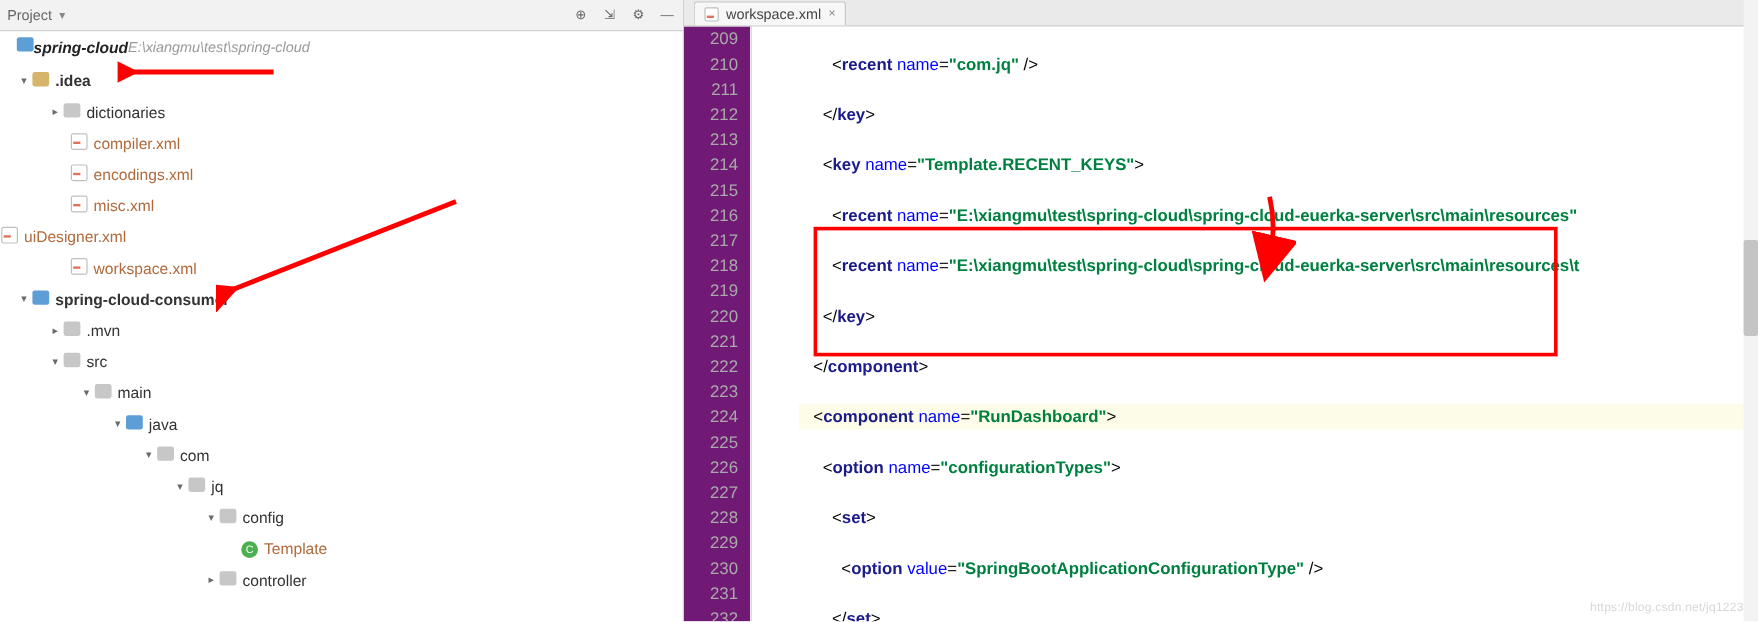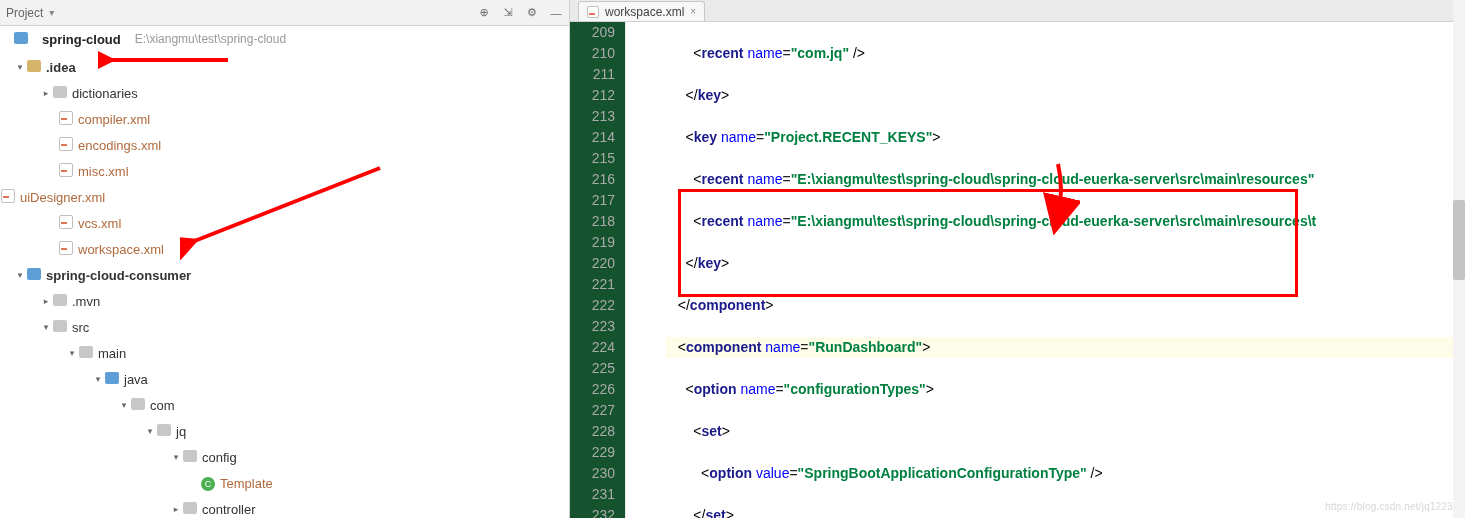--- a/index.html
+++ b/index.html
@@ -5,21 +5,21 @@
 * { margin:0; padding:0; box-sizing:border-box; font-family:"Segoe UI",Arial,sans-serif; }
 html,body { width:1465px; height:518px; overflow:hidden; background:#fff; }
 .root { display:flex; width:100%; height:100%; position:relative; }
 
 
 .sidebar { width:570px; height:100%; background:#fff; border-right:1px solid #d1d1d1; display:flex; flex-direction:column; position:relative; }
 .sb-header { height:26px; background:#f2f2f2; border-bottom:1px solid #d1d1d1; display:flex; align-items:center; padding:0 6px; gap:6px; }
 .sb-header .label { font-size:12px; color:#666; }
 .sb-header .icons-right { margin-left:auto; display:flex; gap:10px; }
 .sb-header .icon { width:14px; height:14px; display:inline-flex; align-items:center; justify-content:center; color:#6a6a6a; font-size:11px; }
-.breadcrumb { height:26px; display:flex; align-items:center; padding:0 14px; gap:14px; }
+.breadcrumb { height:26px; display:flex; align-items:center; padding:0 14px; gap:0;font-style:italic; }
 .breadcrumb .proj-name { font-weight:bold; font-size:13px; color:#222; }
 .breadcrumb .proj-path { font-size:12px; color:#999; }
 .tree { flex:1; overflow:auto; font-size:13px; color:#333; padding-top:2px; }
 .node { display:flex; align-items:center; height:26px; white-space:nowrap; cursor:default; }
 .node .arrow { width:12px; display:inline-flex; justify-content:center; color:#6a6a6a; font-size:9px; }
 .node .icon { width:16px; text-align:center; margin-right:4px; }
 .node .label { }
 .bold { font-weight:bold; }
 .folder-ico,.pkg-ico,.mod-ico,.file-ico,.proj-ico,.class-ico { display:inline-block; width:14px; height:12px; border-radius:2px; position:relative; }
 .folder-ico { background:#d6b56b; }
@@ -30,21 +30,21 @@
 .file-ico::after { content:""; position:absolute; left:1px; top:6px; width:6px; height:2px; background:#e2725b; }
 .class-ico { background:#4caf50; border-radius:50%; width:14px; height:14px; color:#fff; font-size:9px; line-height:14px; text-align:center; }
 .class-ico::after{content:"C"; display:block; text-align:center;}
 
 
 .editor { flex:1; height:100%; display:flex; flex-direction:column; background:#fff; position:relative; }
 .tabs { height:22px; background:#eaeaea; border-bottom:1px solid #d1d1d1; display:flex; align-items:flex-end; padding-left:8px; }
 .tab { background:#f7f7f7; border:1px solid #c8c8c8; border-bottom:none; border-radius:3px 3px 0 0; padding:2px 8px; display:flex; align-items:center; gap:6px; font-size:12px; color:#444; height:20px; }
 .tab .x { color:#888; font-size:10px; cursor:pointer; }
 .code-area { flex:1; display:flex; overflow:hidden; font-family:Consolas,Menlo,monospace; font-size:14px; line-height:21px; }
-.gutter { width:56px; background:#14532d; border-right:1px solid #e8e8e8; text-align:right; padding-right:10px; color:#aaa; }
+.gutter { width:56px; background:#701a75; border-right:1px solid #e8e8e8; text-align:right; padding-right:10px; color:#aaa; }
 .gutter .gl { height:21px; }
 .fold-col { width:40px; }
 .code { flex:1; white-space:pre; position:relative; }
 .code .cl { height:21px; padding-left:4px; }
 .t  { color:#1a1a8a; font-weight:bold; }   
 .an { color:#0000ff; }                     
 .av { color:#008040; font-weight:bold; }   
 .pn { color:#222; }                        
 .hl-line { background:#fcfce8; }           
 .redbox { position:absolute; border:3px solid #ff0000; pointer-events:none; }
@@ -97,24 +97,20 @@
           <span class="icon"><span class="file-ico"></span></span>
           <span class="label" style="color:#b06a3b;">encodings.xml</span>
         </div>
       <div class="node" style="padding-left:58px;text-align:center;">
           <span class="icon"><span class="file-ico"></span></span>
           <span class="label" style="color:#b06a3b;">misc.xml</span>
         </div>
       <div class="node" style="">
           <span class="icon"><span class="file-ico"></span></span>
           <span class="label" style="color:#b06a3b;">uiDesigner.xml</span>
-        </div>
-      <div class="node" style="padding-left:58px;">
-          <span class="icon"><span class="file-ico"></span></span>
-          <span class="label" style="color:#b06a3b;">vcs.xml</span>
         </div>
       <div class="node" style="padding-left:58px;">
           <span class="icon"><span class="file-ico"></span></span>
           <span class="label" style="color:#b06a3b;">workspace.xml</span>
         </div>
 
       <div class="node" style="padding-left:14px;">
           <span class="arrow">▾</span>
           <span class="icon"><span class="mod-ico"></span></span>
           <span class="label bold">spring-cloud-consumer</span>
@@ -199,21 +195,21 @@
           <div class="gl">228</div>
           <div class="gl">229</div>
           <div class="gl">230</div>
           <div class="gl">231</div>
           <div class="gl">232</div>
         </div>
       <div class="fold-col"></div>
       <div class="code" id="code">
 <div class="cl">      &lt;<span class="t">recent</span> <span class="an">name</span><span class="pn">=</span><span class="av">"<span>com.jq</span>"</span> /&gt;</div>
 <div class="cl">    &lt;/<span class="t">key</span>&gt;</div>
-<div class="cl">    &lt;<span class="t">key</span> <span class="an">name</span><span class="pn">=</span><span class="av">"<span>Project.RECENT_KEYS</span>"</span>&gt;</div>
+<div class="cl">    &lt;<span class="t">key</span> <span class="an">name</span><span class="pn">=</span><span class="av">"<span>Template.RECENT_KEYS</span>"</span>&gt;</div>
 <div class="cl">      &lt;<span class="t">recent</span> <span class="an">name</span><span class="pn">=</span><span class="av">"<span>E:\xiangmu\test\spring-cloud\spring-cloud-euerka-server\src\main\resources</span>"</span></div>
 <div class="cl">      &lt;<span class="t">recent</span> <span class="an">name</span><span class="pn">=</span><span class="av">"<span>E:\xiangmu\test\spring-cloud\spring-cloud-euerka-server\src\main\resources\t</span></span></div>
 <div class="cl">    &lt;/<span class="t">key</span>&gt;</div>
 <div class="cl">  &lt;/<span class="t">component</span>&gt;</div>
 <div class="cl hl-line">  &lt;<span class="t">component</span> <span class="an">name</span><span class="pn">=</span><span class="av">"<span>RunDashboard</span>"</span>&gt;</div>
 <div class="cl">    &lt;<span class="t">option</span> <span class="an">name</span><span class="pn">=</span><span class="av">"<span>configurationTypes</span>"</span>&gt;</div>
 <div class="cl">      &lt;<span class="t">set</span>&gt;</div>
 <div class="cl">        &lt;<span class="t">option</span> <span class="an">value</span><span class="pn">=</span><span class="av">"<span>SpringBootApplicationConfigurationType</span>"</span> /&gt;</div>
 <div class="cl">      &lt;/<span class="t">set</span>&gt;</div>
 

